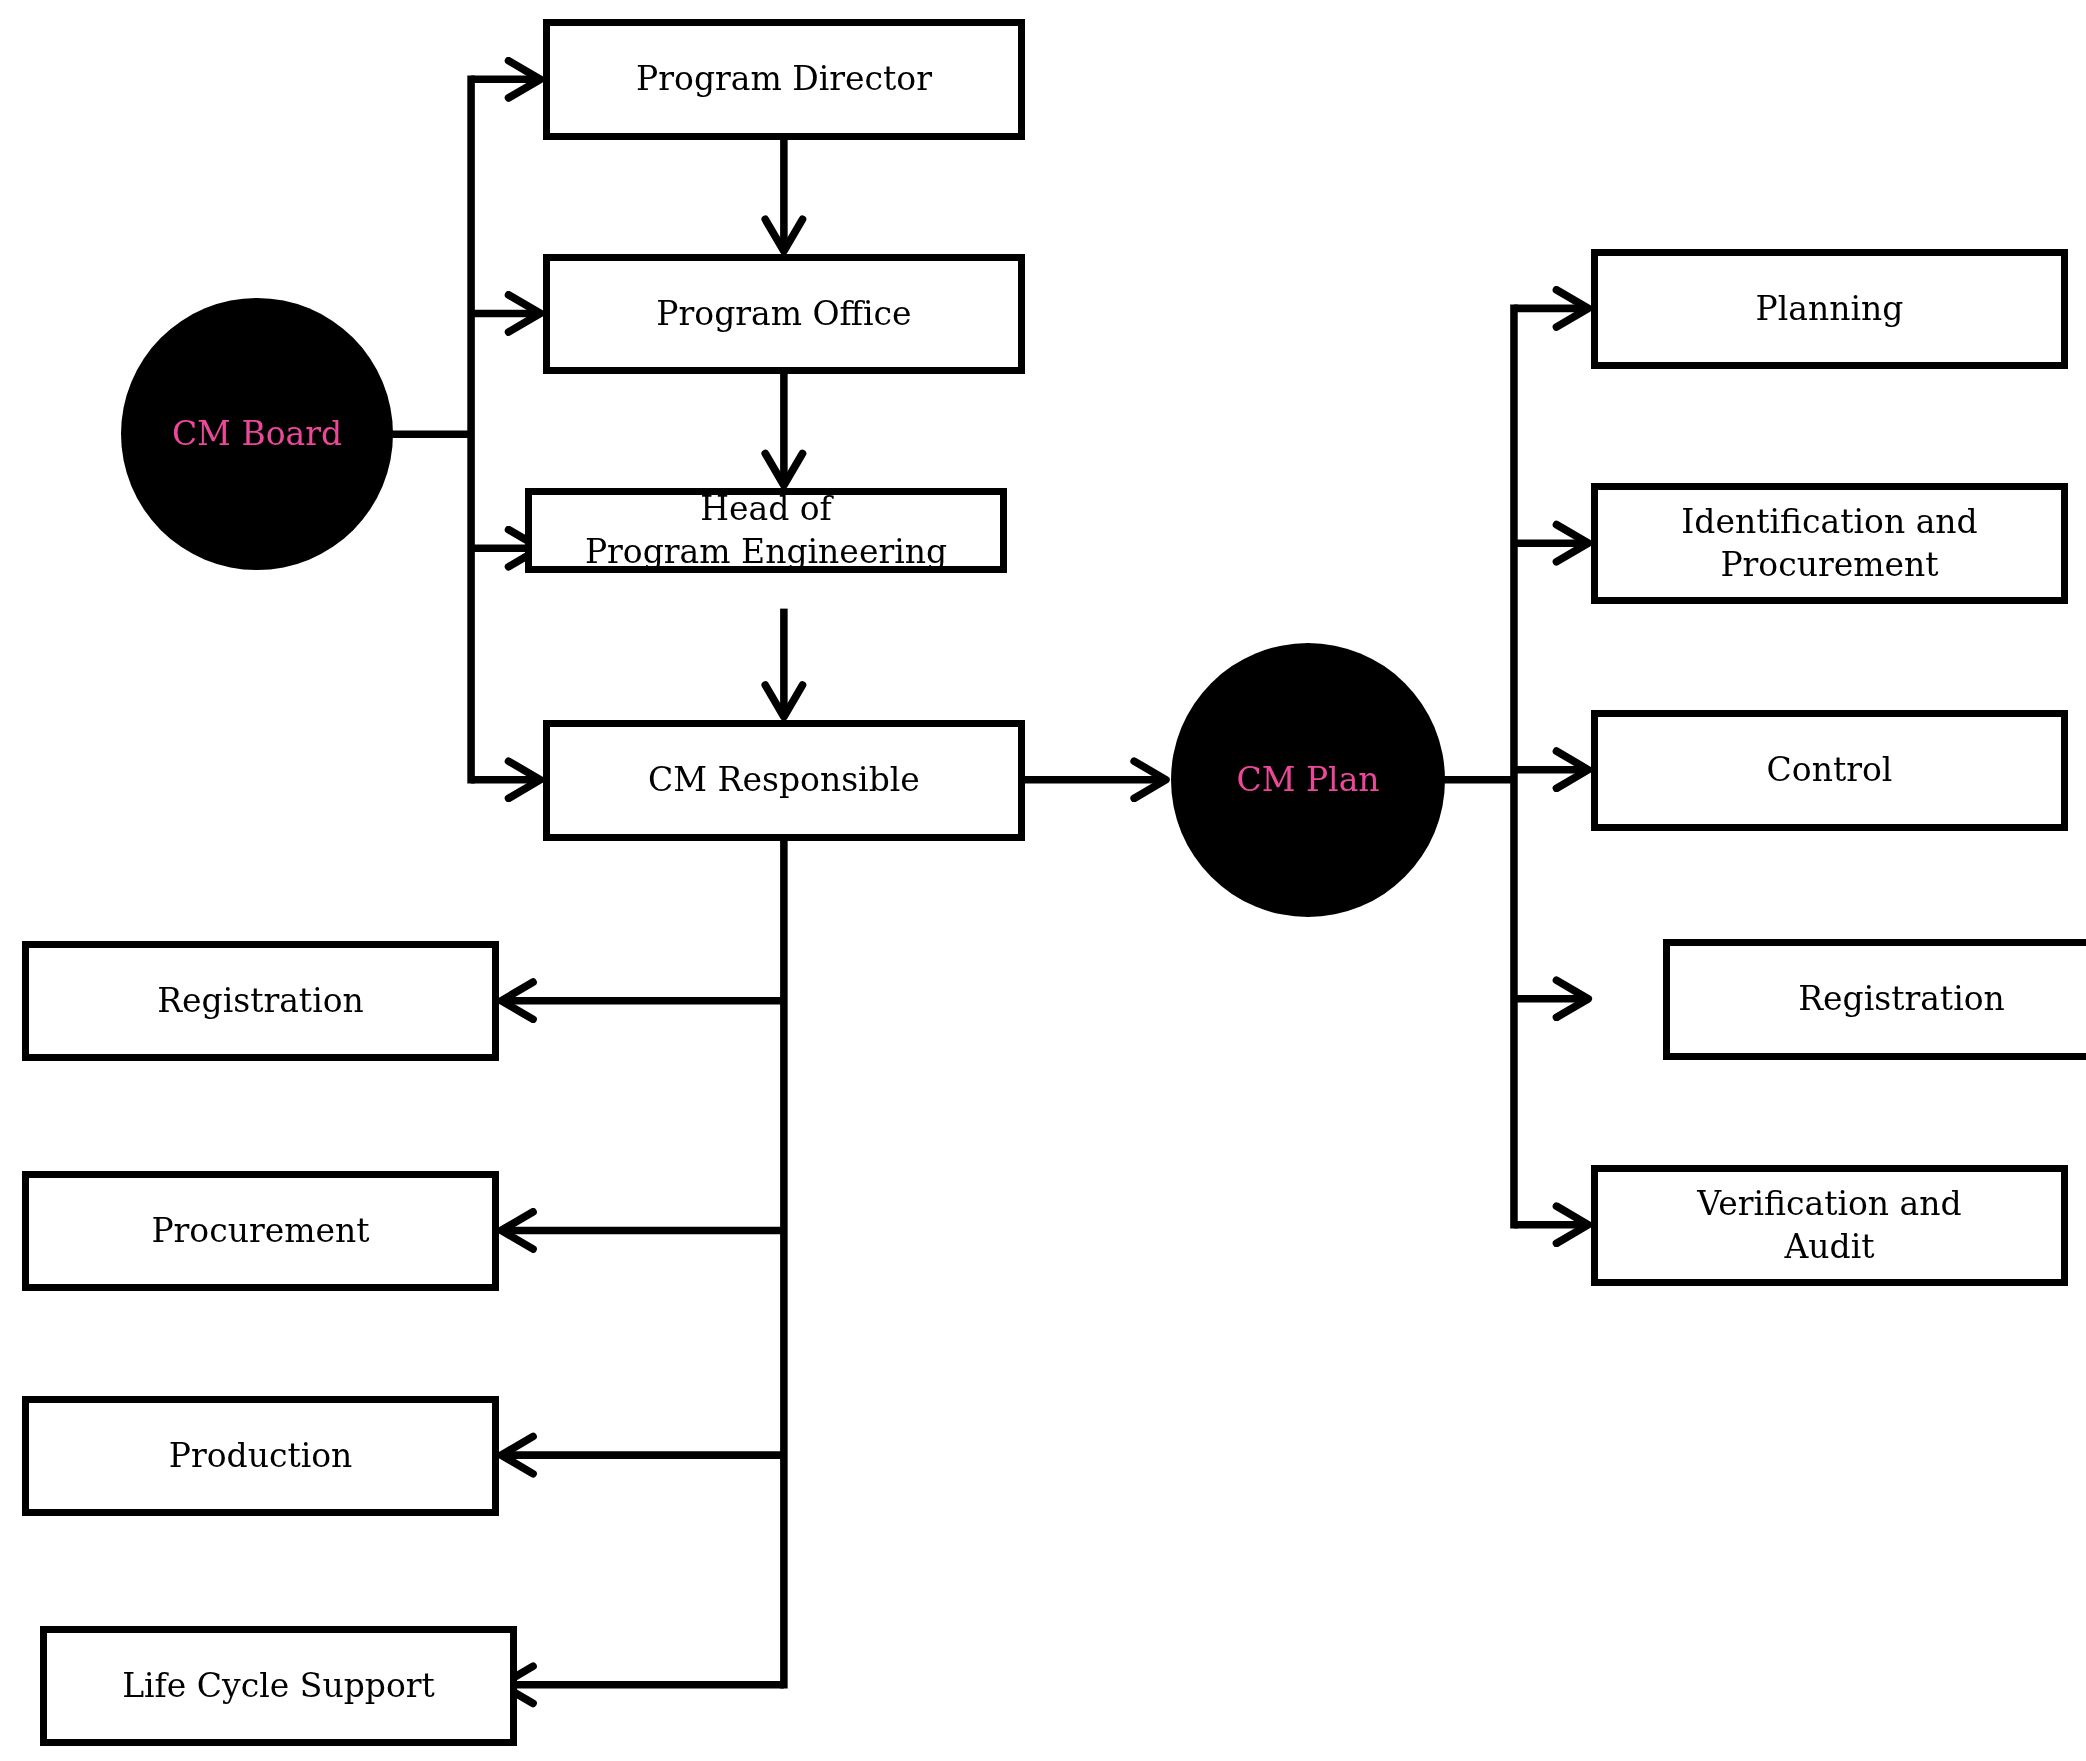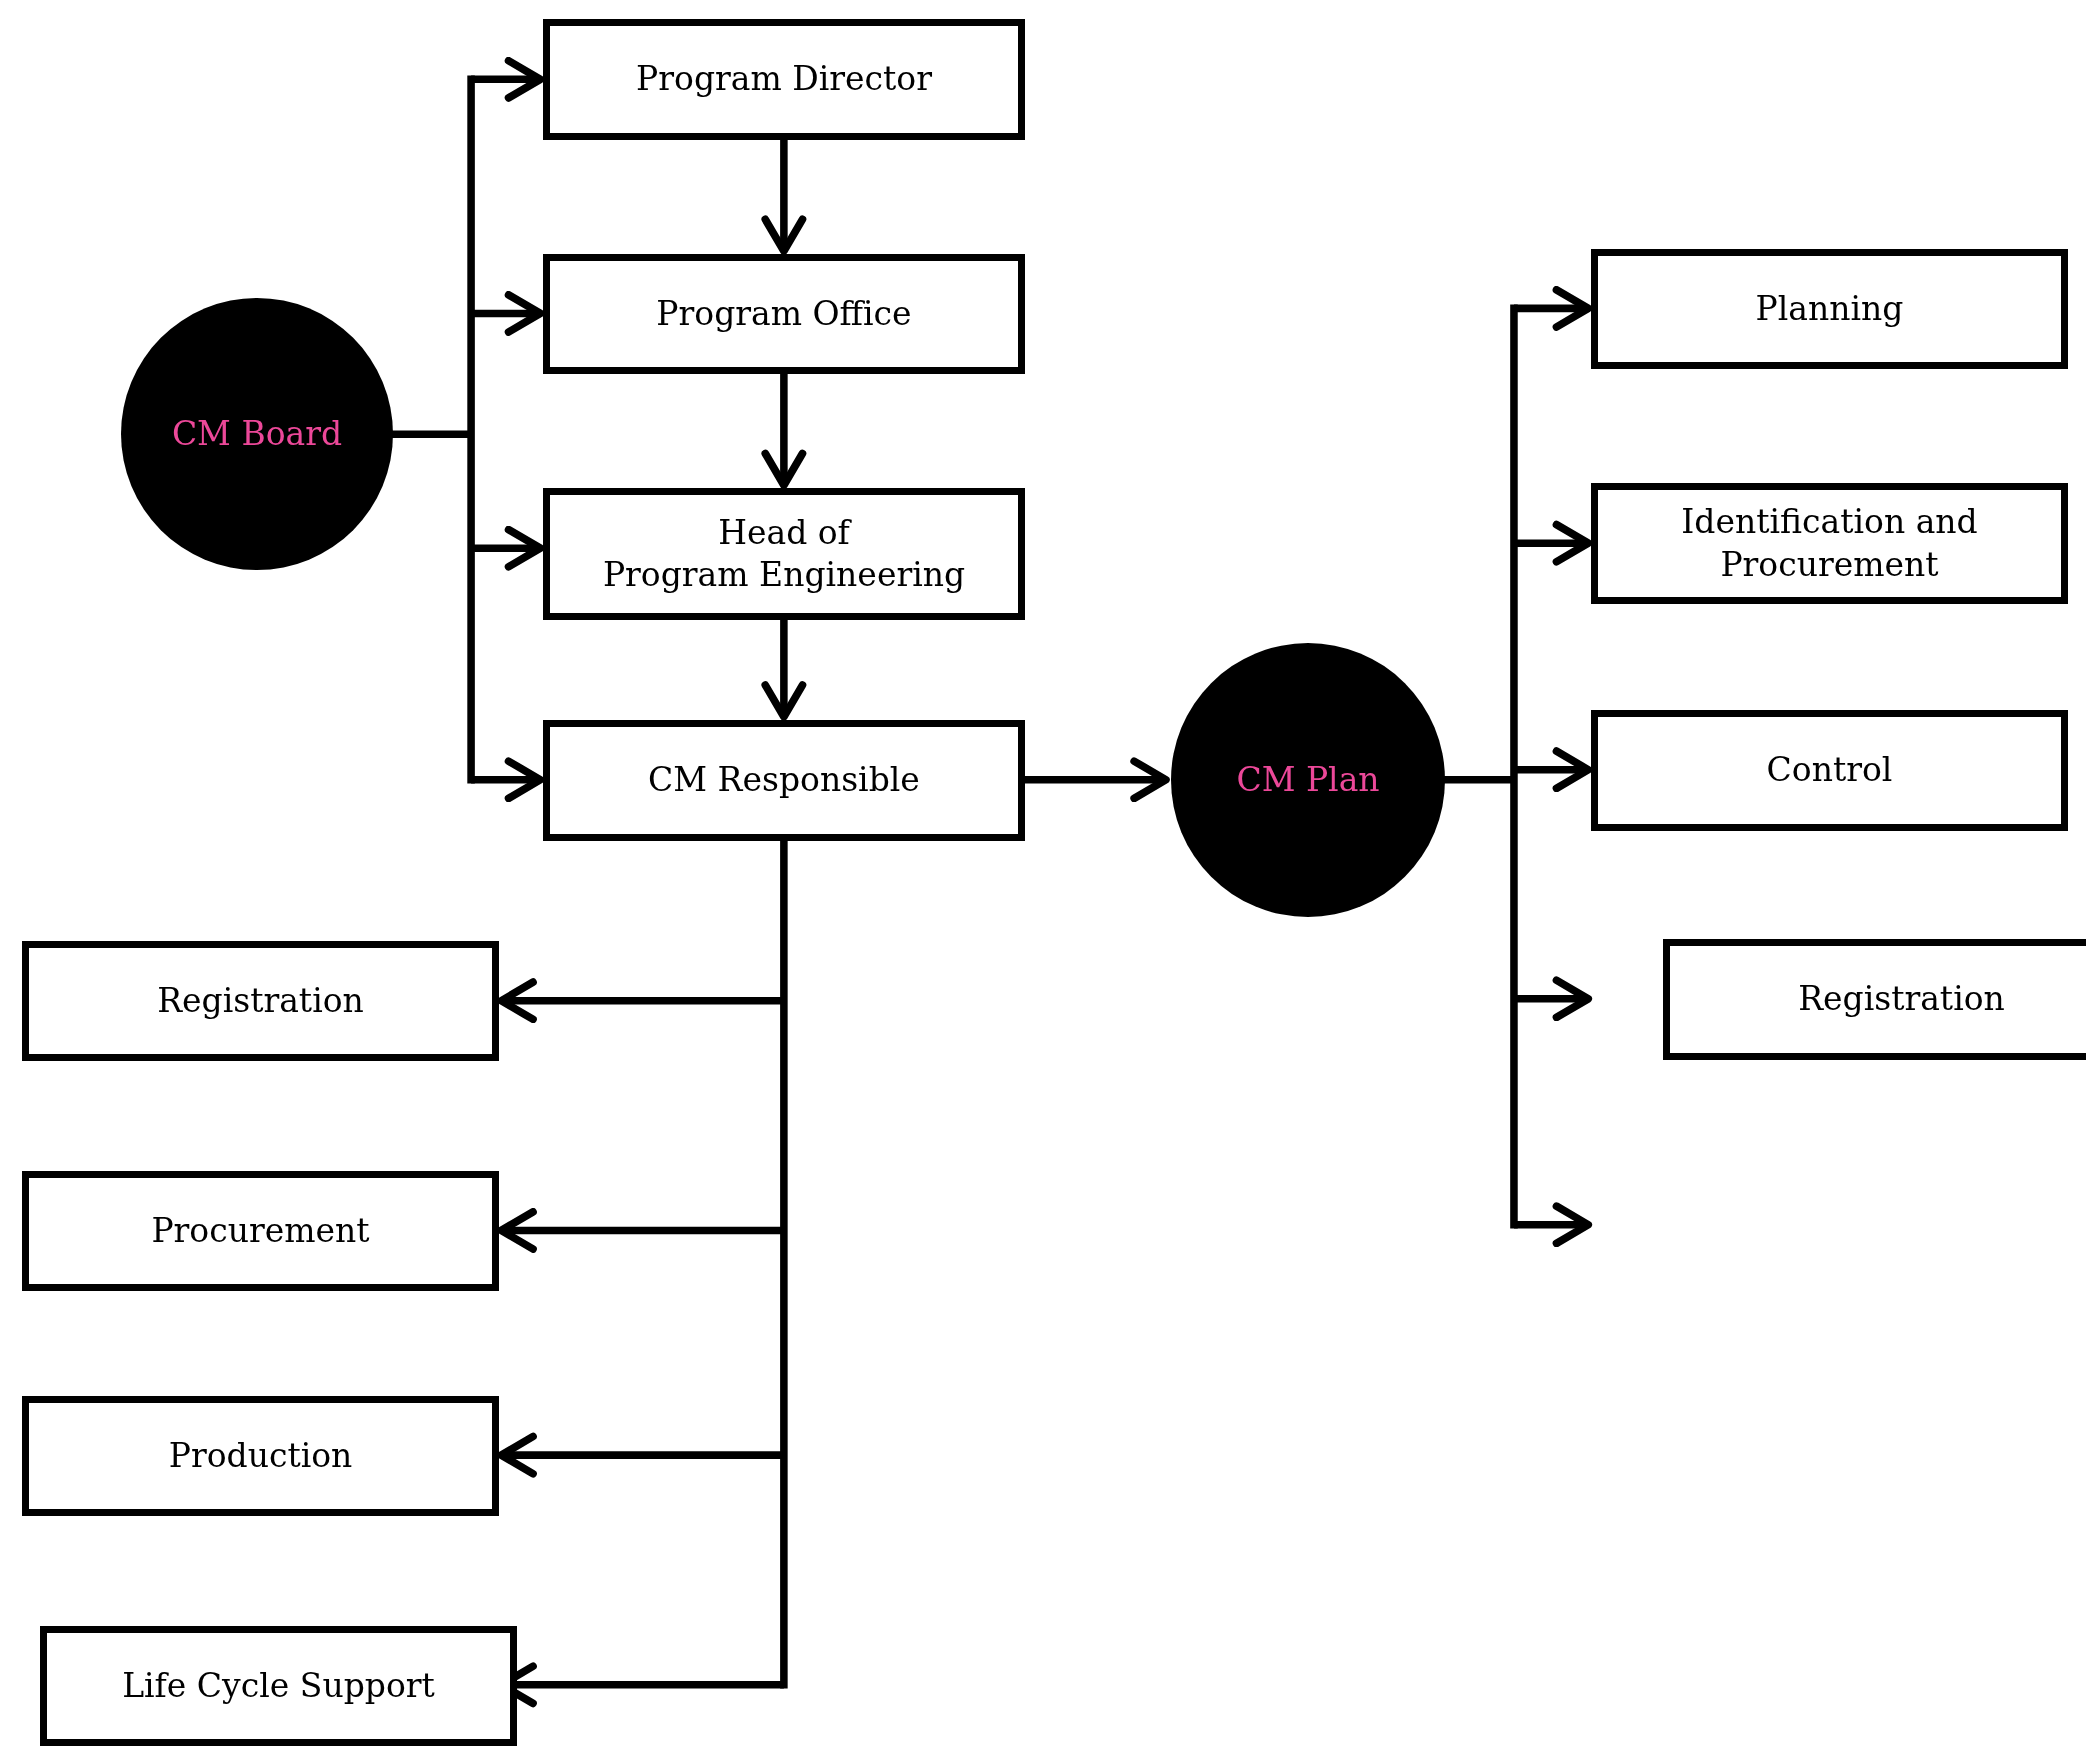--- a/index.html
+++ b/index.html
@@ -85,21 +85,21 @@
   <div class="node terminal" style="left:1171px;top:643px;width:274px;height:274px">
     <span>CM Plan</span>
   </div>
 
   <div class="node box" style="left:543px;top:19px;width:482px;height:121px">
     <span>Program Director</span>
   </div>
   <div class="node box" style="left:543px;top:254px;width:482px;height:120px">
     <span>Program Office</span>
   </div>
-  <div class="node box" style="left:543px;top:488px;width:482px;height:132px">
+  <div class="node box" style="left:525px;top:488px;width:482px;height:85px">
     <span>Head of
 Program Engineering</span>
   </div>
   <div class="node box" style="left:543px;top:720px;width:482px;height:121px">
     <span>CM Responsible</span>
   </div>
 
   <div class="node box" style="left:22px;top:941px;width:477px;height:120px">
     <span>Registration</span>
   </div>
@@ -119,15 +119,19 @@
   <div class="node box" style="left:1591px;top:483px;width:477px;height:121px">
     <span>Identification and
 Procurement</span>
   </div>
   <div class="node box" style="left:1591px;top:710px;width:477px;height:121px">
     <span>Control</span>
   </div>
   <div class="node box" style="left:1663px;top:939px;width:477px;height:121px">
     <span>Registration</span>
   </div>
+  <div class="node box" style="left:1591px;top:1165px;width:477px;height:121px">
+    <span>Verification and
+Audit</span>
+  </div>
 
 </div>
 
 
 </body></html>

